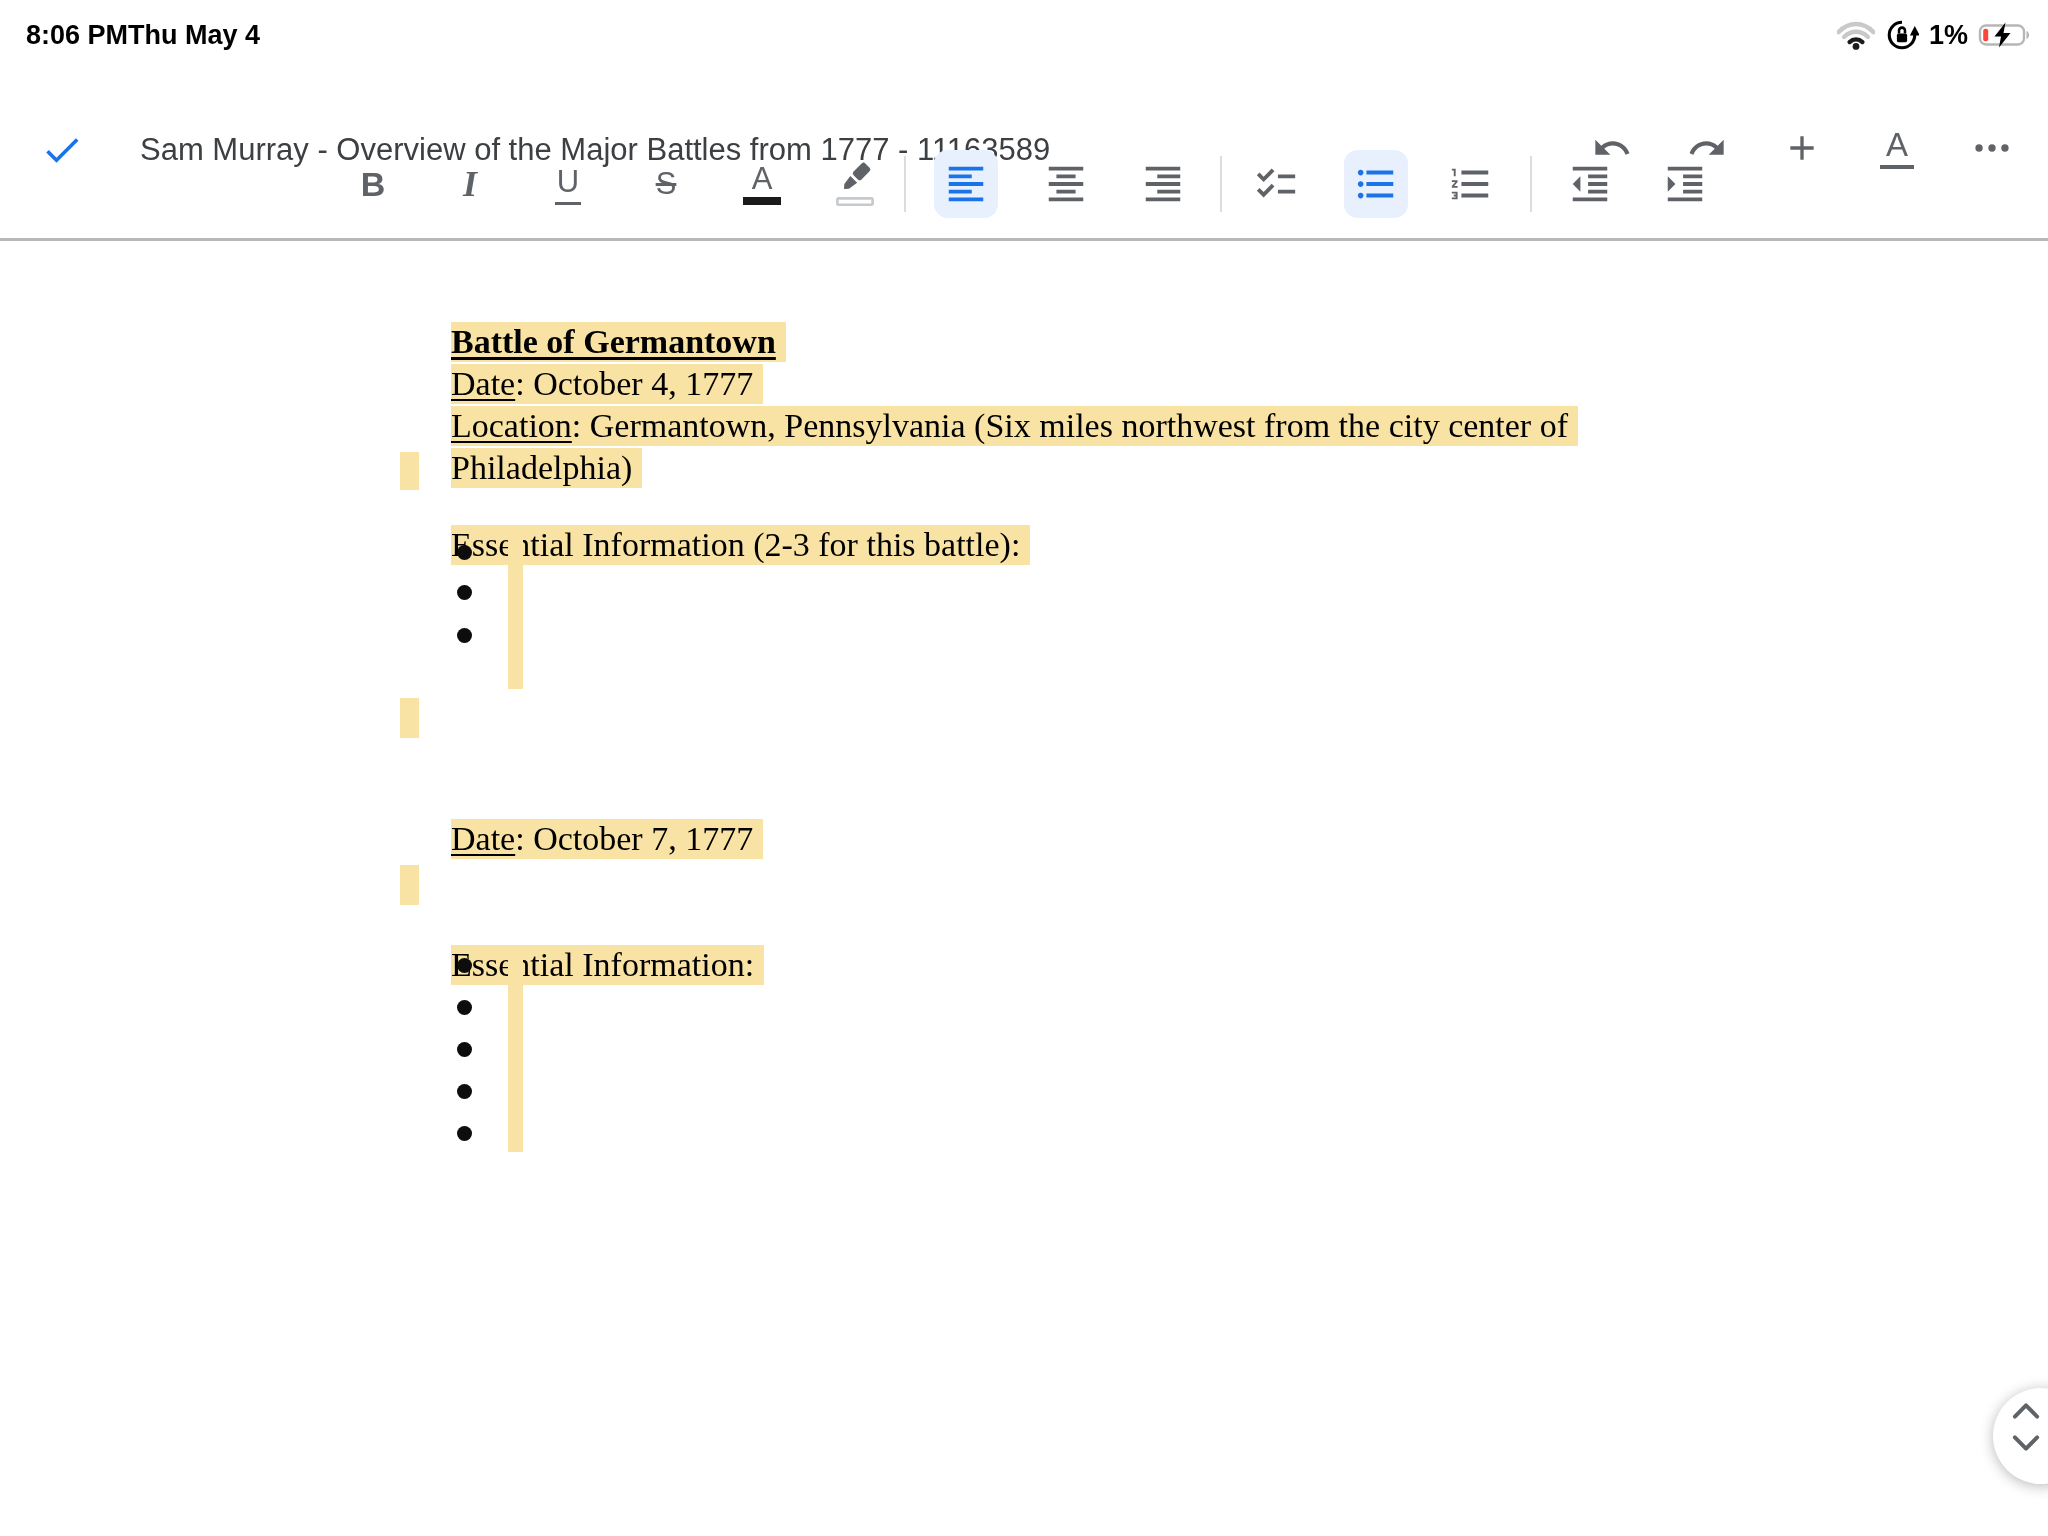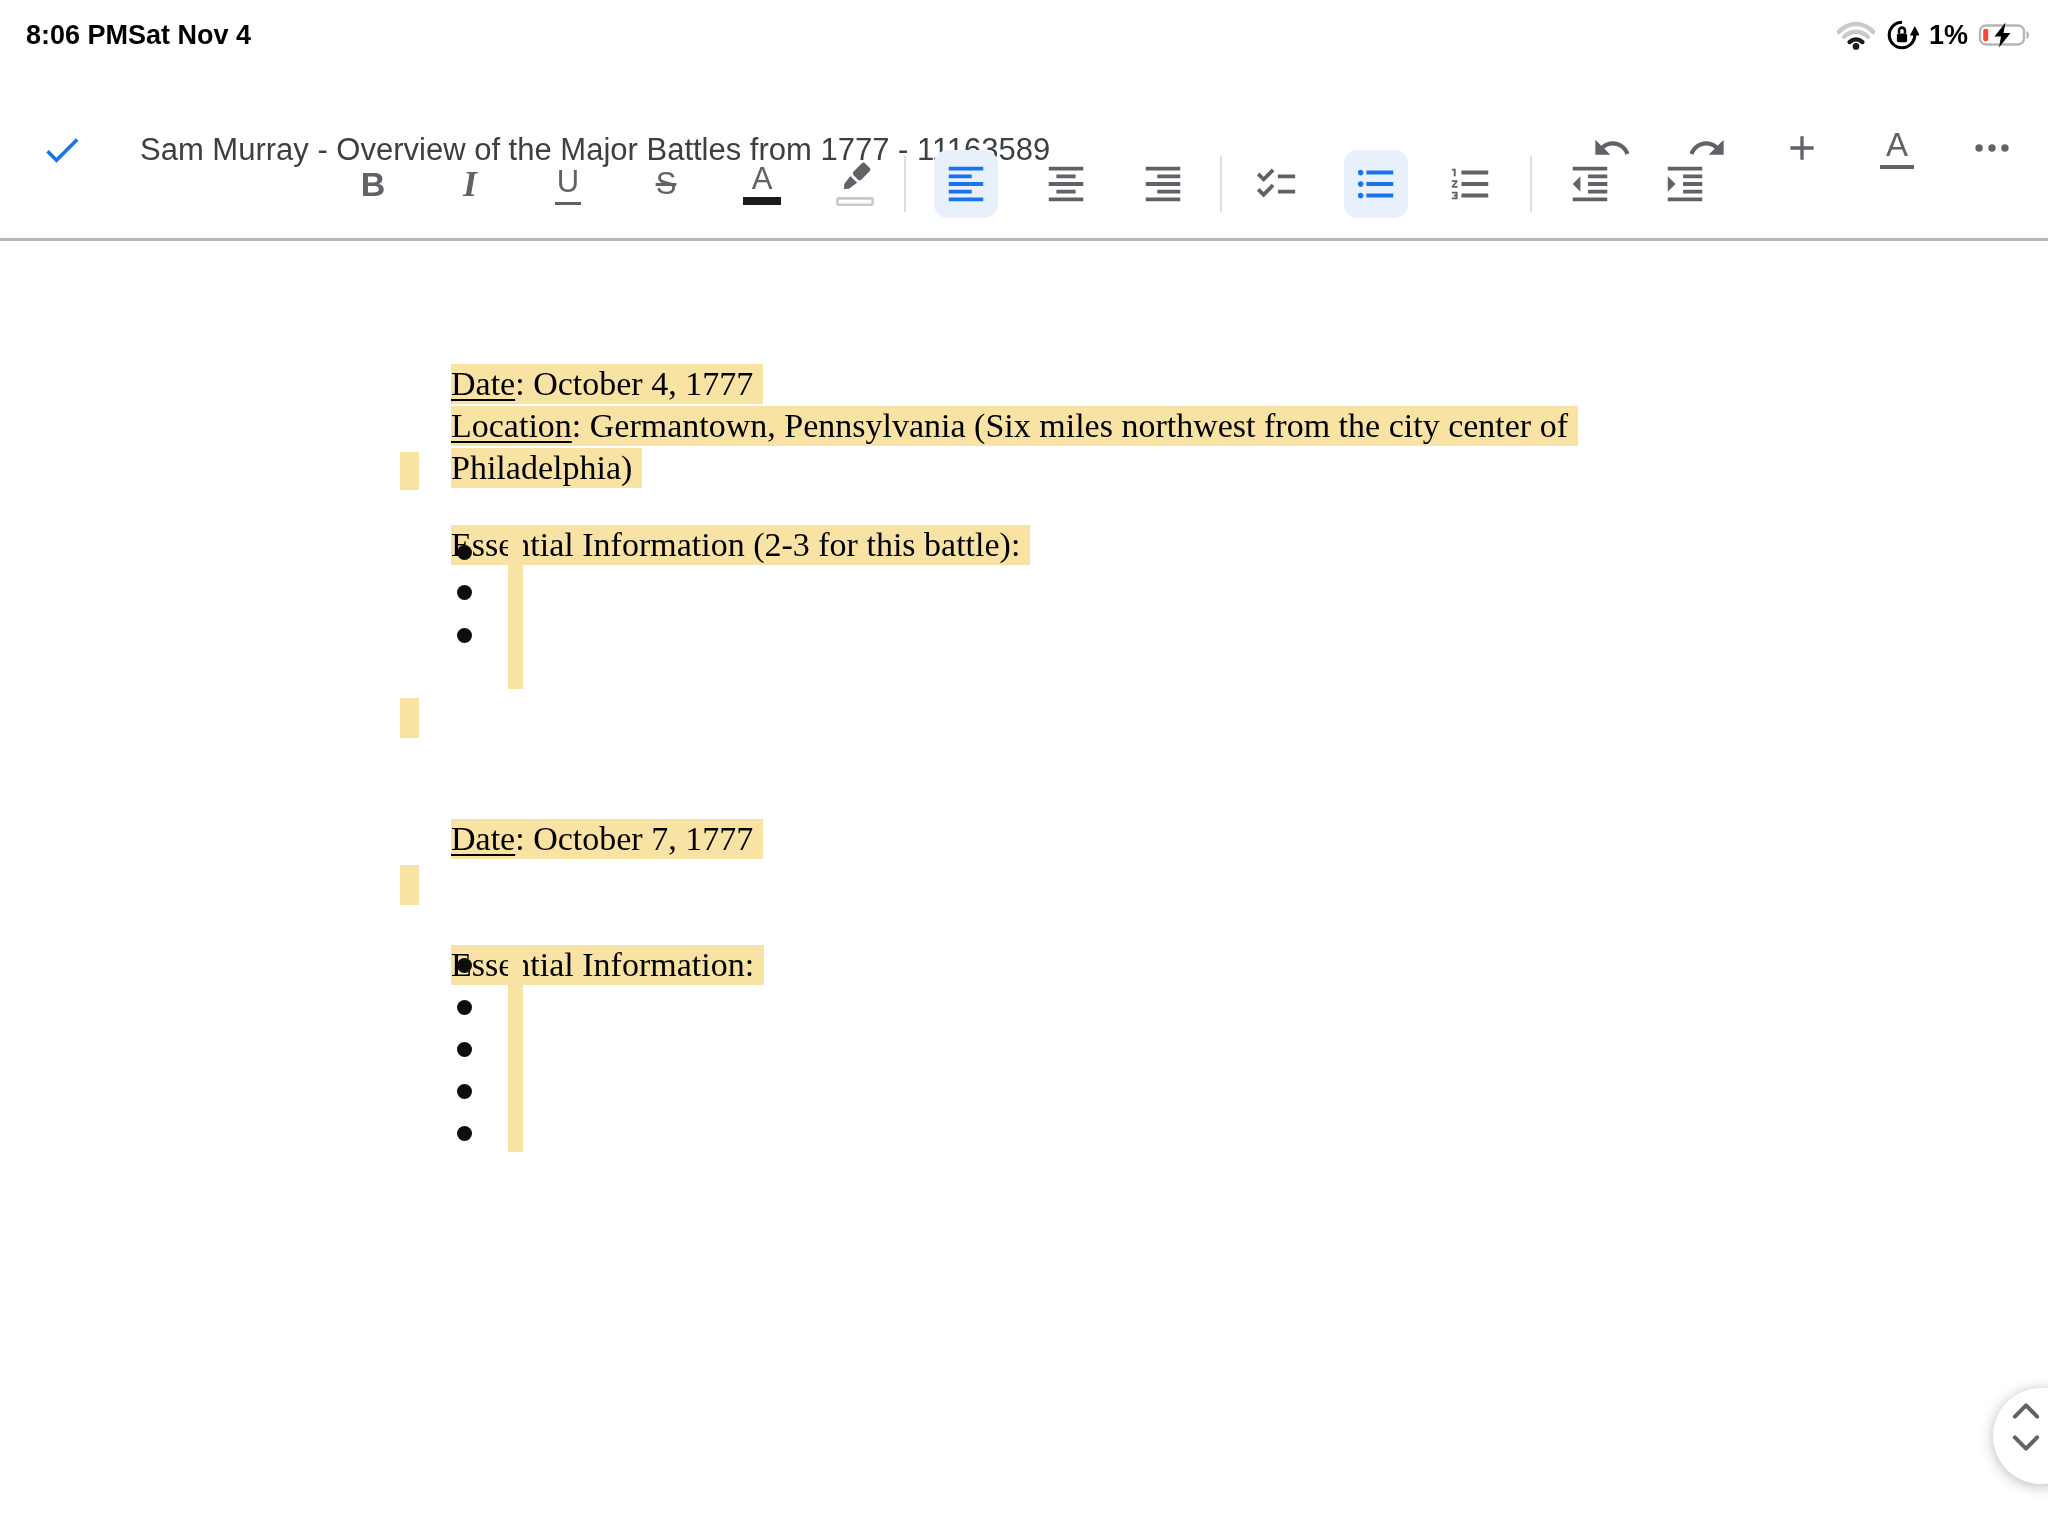--- a/index.html
+++ b/index.html
@@ -54,21 +54,21 @@
 
   svg{display:block;}
 </style>
 </head>
 <body>
 
 <div id="screen">
 
   <div class="statusbar">
     <span class="sb-time">8:06 PM</span>
-    <span class="sb-date">Sat Nov 4</span>
+    <span class="sb-date">Thu May 4</span>
     <div class="sb-right">
       <span>
         <svg width="38" height="30" viewBox="0 0 26 20">
           <path d="M1 8 C4.8 4.2 8.7 2.5 13 2.5 C17.3 2.5 21.2 4.2 25 8" fill="none" stroke="#c9c9cb" stroke-width="3" stroke-linecap="round"></path>
           <path d="M4.8 11.4 C7.2 9 10 7.8 13 7.8 C16 7.8 18.8 9 21.2 11.4" fill="none" stroke="#c9c9cb" stroke-width="3" stroke-linecap="round"></path>
           <path d="M8.6 14.8 C9.9 13.6 11.4 13 13 13 C14.6 13 16.1 13.6 17.4 14.8" fill="none" stroke="#1c1c1e" stroke-width="3" stroke-linecap="round"></path>
           <circle cx="13" cy="17.8" r="2.3" fill="#1c1c1e"></circle>
         </svg>
       </span>
       <span>
@@ -233,20 +233,23 @@
             <path fill="#5f6368" d="M3 21h18v-2H3v2zM3 8v8l4-4-4-4zm8 9h10v-2H11v2zM3 3v2h18V3H3zm8 6h10V7H11v2zm0 4h10v-2H11v2z"></path>
           </svg>
       </span>
     </div>
   </div>
 
   <div class="hairline"></div>
 
   <div class="doc">
 
+    <div class="line" style="top:43px">
+      <span class="hl"><span class="bu">Battle of Germantown</span></span>
+    </div>
     <div class="line" style="top:85px">
       <span class="hl"><span class="u">Date</span><span>: October 4, 1777</span></span>
     </div>
     <div class="line" style="top:127px">
       <span class="hl"><span class="u">Location</span><span>: Germantown, Pennsylvania (Six miles northwest from the city center of</span></span>
     </div>
     <div class="line" style="top:169px">
       <span class="hl"><span>Philadelphia)</span></span>
     </div>
     <div class="hlbar" style="left:400px;top:211px;width:19px;height:38px"></div>

